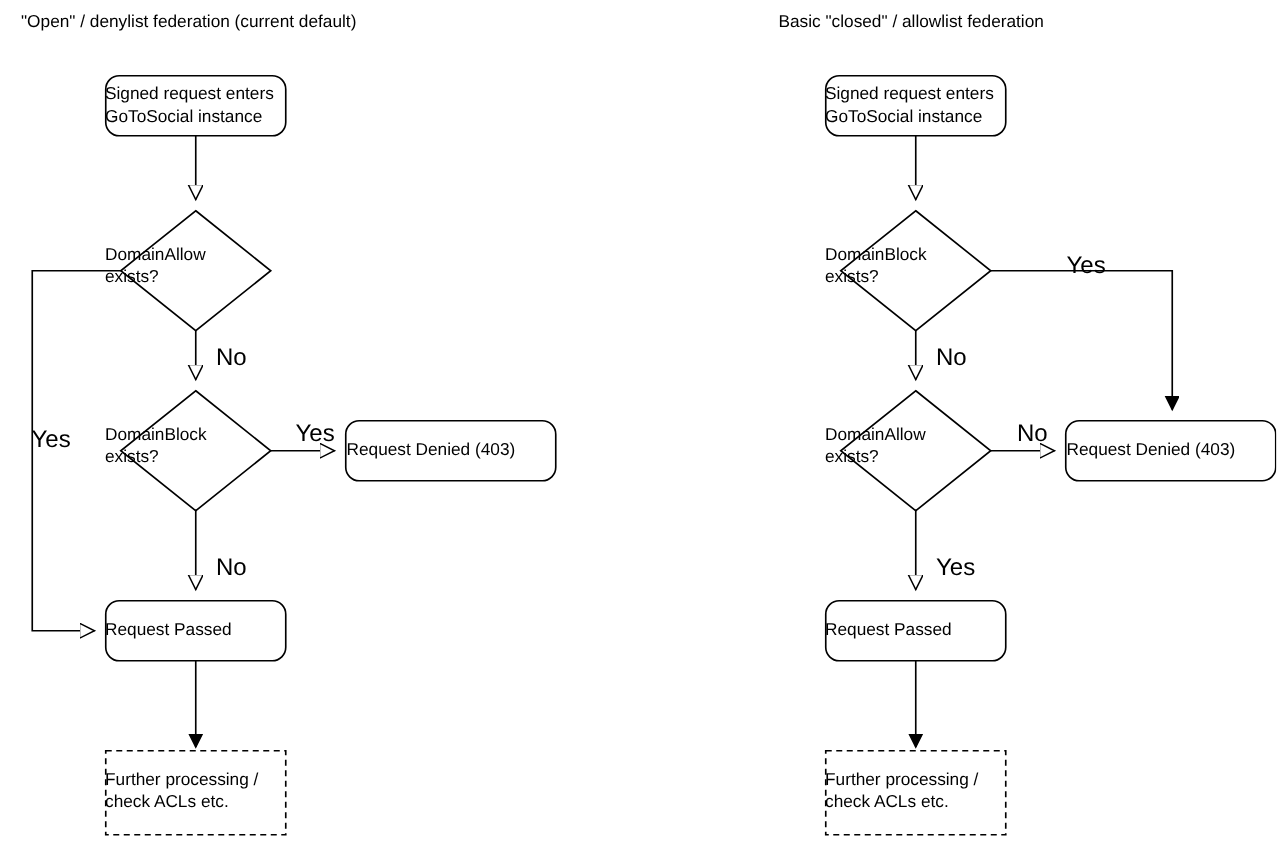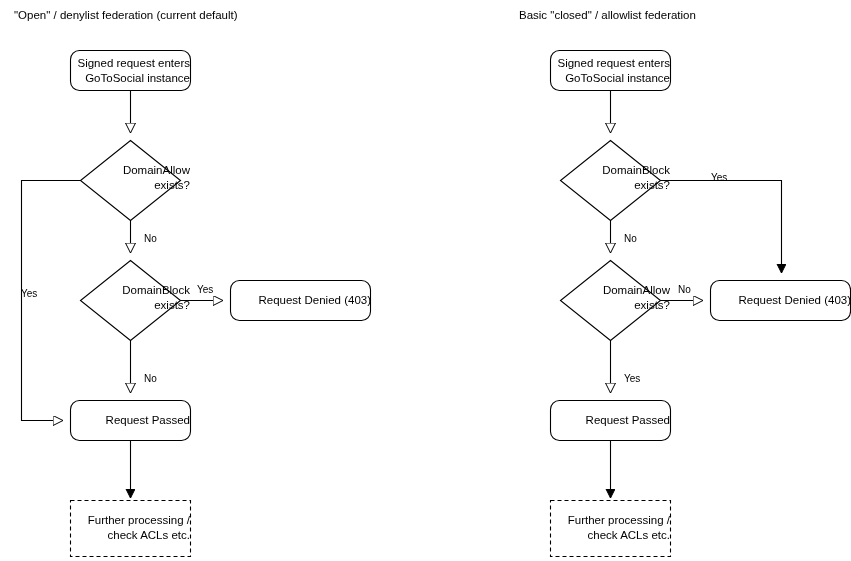--- a/index.html
+++ b/index.html
@@ -29,27 +29,27 @@
     position: absolute;
     font-size: 11.5px;
     line-height: 14px;
     color: #000000;
     white-space: nowrap;
   }
   .node-label {
     position: absolute;
     font-size: 11.5px;
     line-height: 14.5px;
-    text-align: right;
+    text-align: left;
     color: #000000;
     pointer-events: none;
   }
   .edge-label {
     position: absolute;
-    font-size: 10px;
+    font-size: 16px;
     line-height: 14px;
     color: #000000;
     white-space: nowrap;
   }
 </style>
 </head>
 <body>
 
 <div id="canvas">
 

